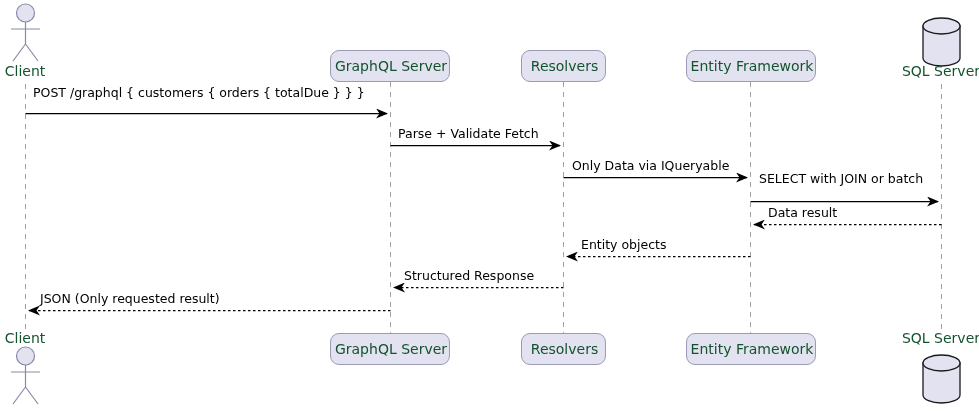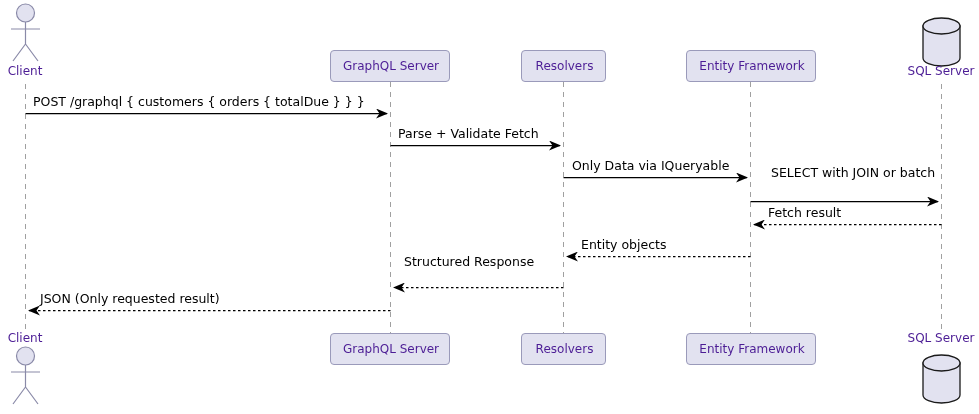--- a/index.html
+++ b/index.html
@@ -15,31 +15,31 @@
     position:absolute;
     font-family:"DejaVu Sans","Liberation Sans",sans-serif;
     font-size:12.5px;
     color:#000000;
     white-space:nowrap;
     line-height:14px;
   }
   .box-label{
     position:absolute;
     font-family:"DejaVu Sans","Liberation Sans",sans-serif;
-    font-size:12px;
-    color:#4c1d95;
+    font-size:14px;
+    color:#14532d;
     white-space:nowrap;
     text-align:center;
     line-height:16px;
   }
   .pbox{
     position:absolute;
     background:#E2E2F0;
     border:1px solid #9A9ABA;
-    border-radius:4px;
+    border-radius:9px;
     box-sizing:border-box;
   }
   .lbl-center{transform:translateX(-50%);}
 </style>
 </head>
 <body>
 
 <svg id="diagram" xmlns="http://www.w3.org/2000/svg" width="979" height="414">
   <defs>
     <marker id="arrR" markerWidth="12" markerHeight="10" refX="11" refY="5" orient="auto" markerUnits="userSpaceOnUse">
@@ -109,20 +109,20 @@
 </div>
 <div class="pbox" style="left:686px;top:333px;width:130px;height:32px;">
   <div class="box-label" style="left:0;top:7px;width:130px;">Entity Framework</div>
 </div>
 
 <div class="box-label lbl-center" style="left:25px;top:63px;">Client</div>
 <div class="box-label lbl-center" style="left:25px;top:330px;">Client</div>
 <div class="box-label lbl-center" style="left:941px;top:63px;">SQL Server</div>
 <div class="box-label lbl-center" style="left:941px;top:330px;">SQL Server</div>
 
-<div class="msg-label" style="left:33px;top:95px;">POST /graphql { customers { orders { totalDue } } }</div>
+<div class="msg-label" style="left:33px;top:86px;">POST /graphql { customers { orders { totalDue } } }</div>
 <div class="msg-label" style="left:398px;top:127px;">Parse + Validate Fetch</div>
 <div class="msg-label" style="left:572px;top:159px;">Only Data via IQueryable</div>
-<div class="msg-label" style="left:759px;top:166px;margin-left:12px;">SELECT with JOIN or batch</div>
-<div class="msg-label" style="left:768px;top:206px;">Fetch result</div>
+<div class="msg-label" style="left:759px;top:172px;">SELECT with JOIN or batch</div>
+<div class="msg-label" style="left:768px;top:206px;">Data result</div>
 <div class="msg-label" style="left:581px;top:238px;">Entity objects</div>
-<div class="msg-label" style="left:404px;top:255px;">Structured Response</div>
+<div class="msg-label" style="left:404px;top:269px;">Structured Response</div>
 <div class="msg-label" style="left:40px;top:292px;">JSON (Only requested result)</div>
 
 </body></html>

